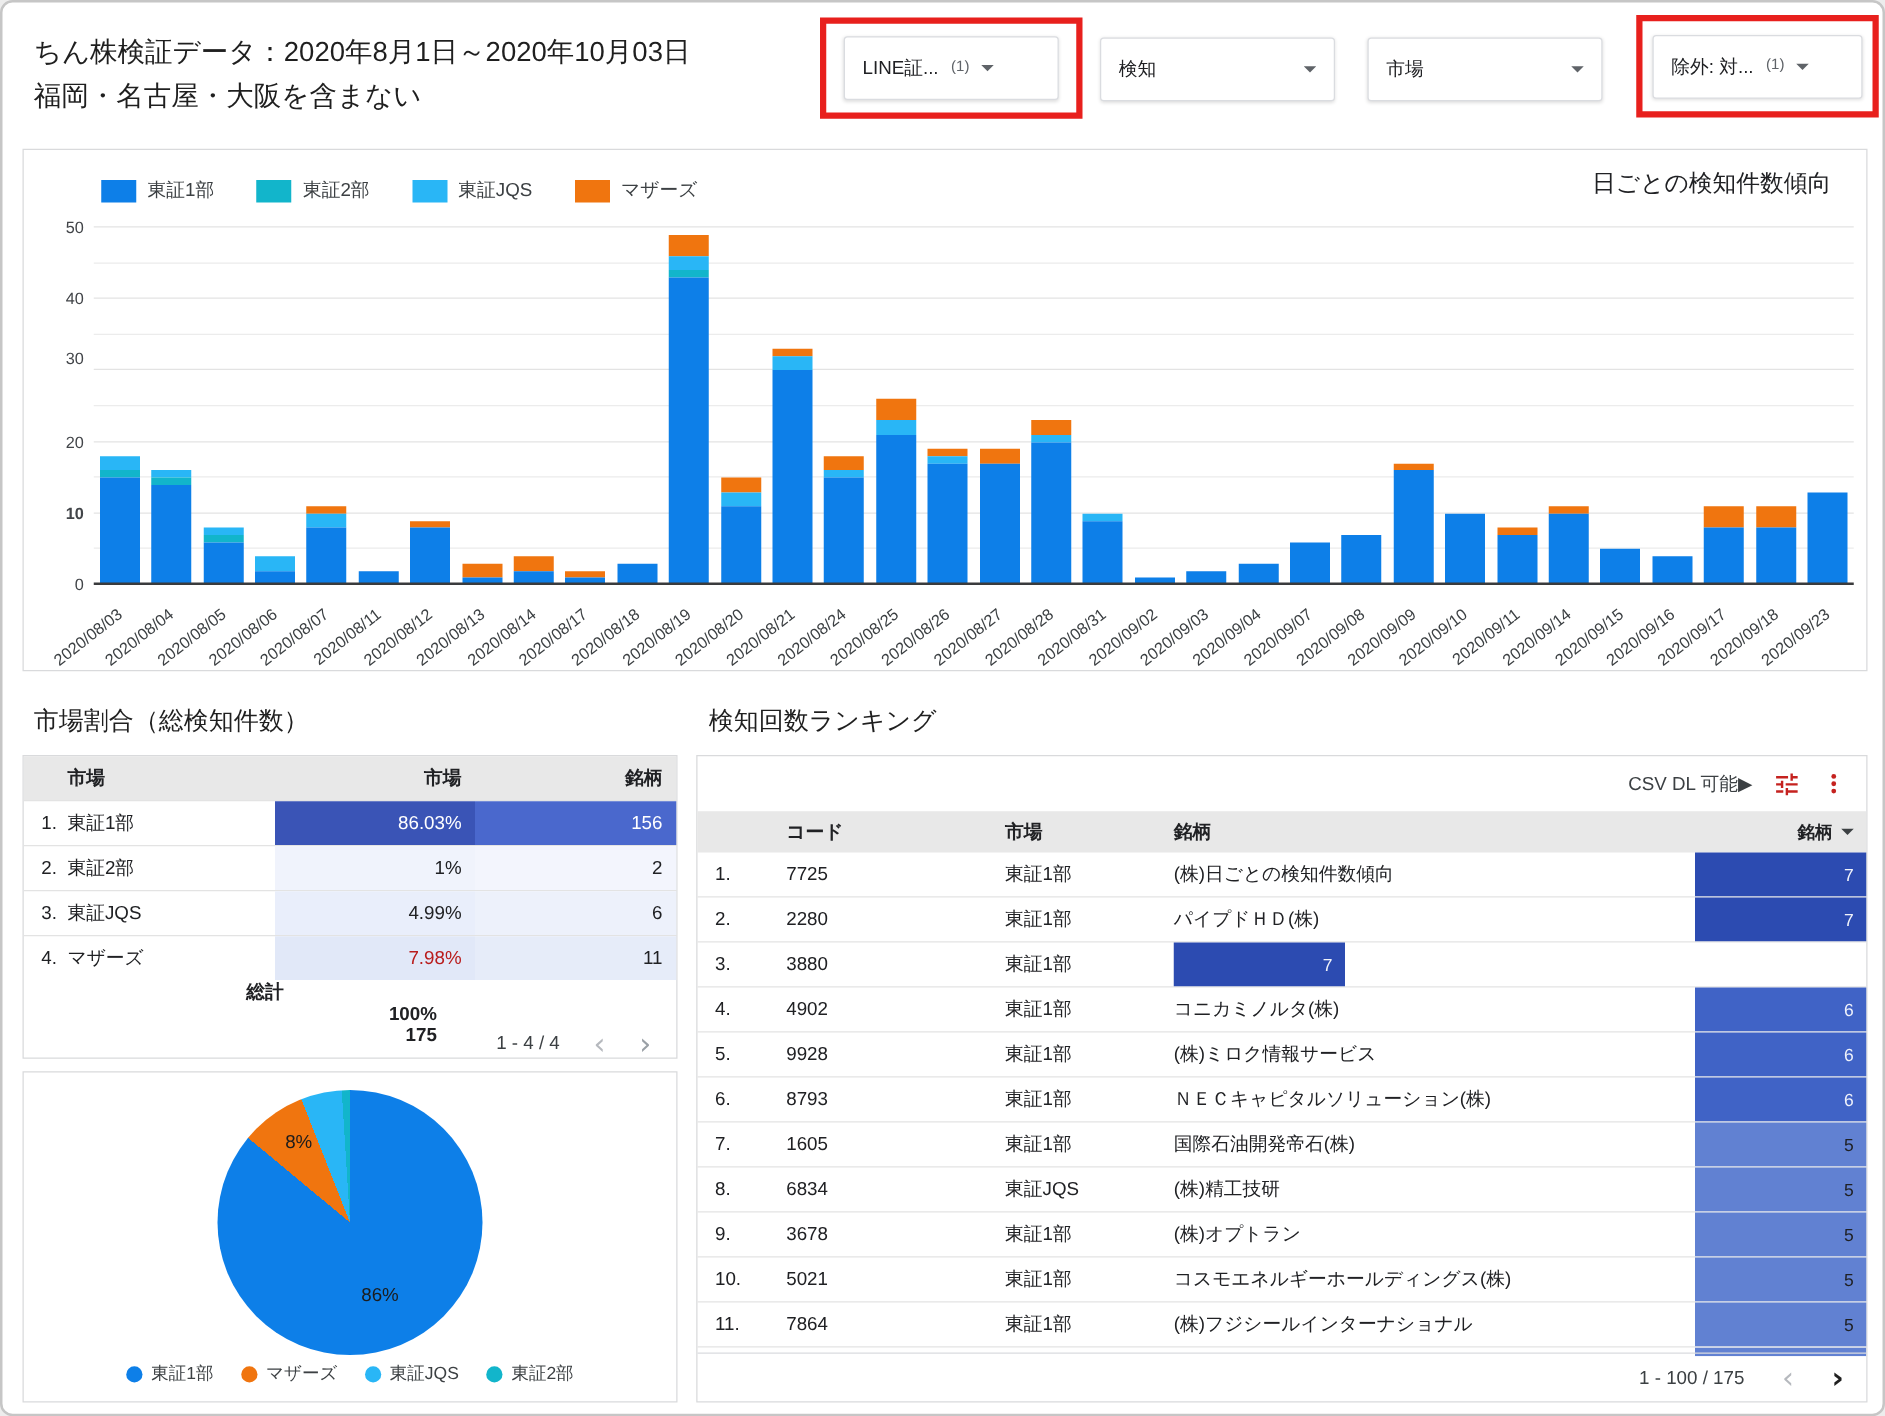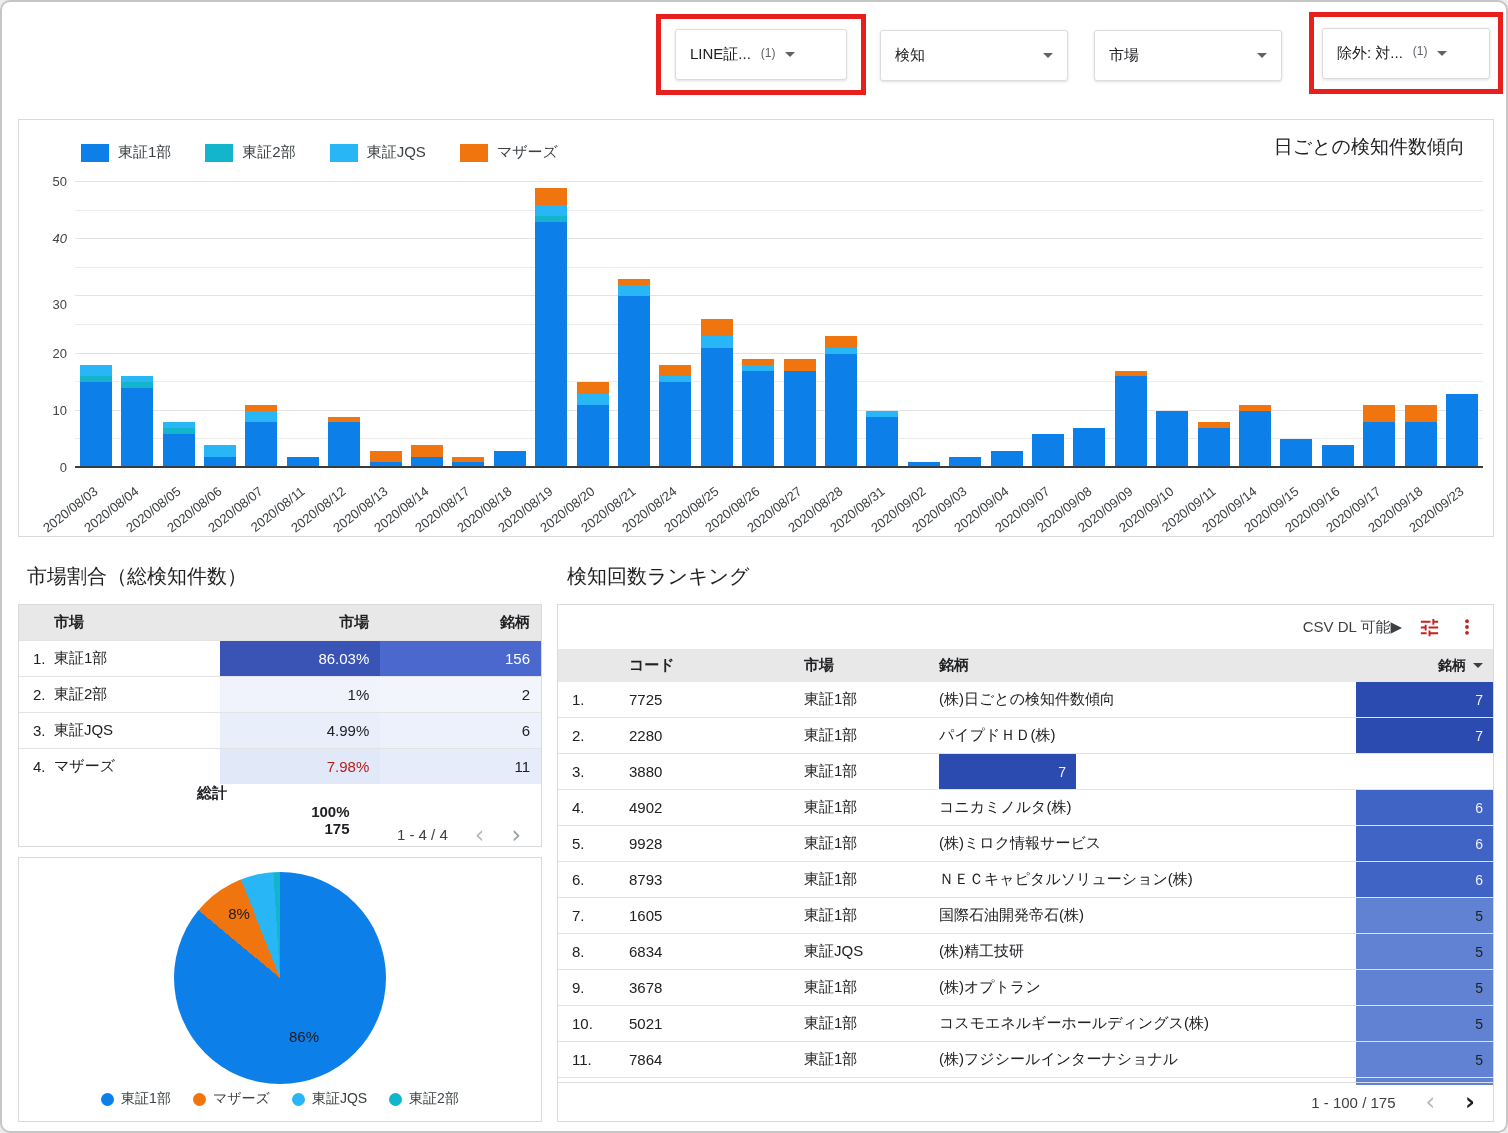--- a/index.html
+++ b/index.html
@@ -57,20 +57,24 @@
   .rc-bar{width:137px;height:100%;display:flex;align-items:center;justify-content:flex-end;padding-right:10px;box-sizing:border-box;font-size:14px;}
   .r-partial{display:flex;justify-content:flex-end;height:7px;overflow:hidden;}
   .r-footer{position:absolute;left:0;right:0;bottom:0;height:38px;border-top:1px solid #dadce0;display:flex;align-items:center;justify-content:flex-end;gap:30px;padding-right:18px;font-size:15px;color:#3c4043;}
   .icon-btn{display:flex;align-items:center;cursor:pointer;}
 </style>
 </head>
 <body>
 
 <div class="page">
 
+  <div class="title">
+    <div>ちん株検証データ：2020年8月1日～2020年10月03日</div>
+    <div>福岡・名古屋・大阪を含まない</div>
+  </div>
 
   <div class="annot" style="left:654px;top:12px;width:210px;height:81px;">
     <div class="filter-btn" style="width:172px;height:51px;">
       <span>LINE証...</span>
       <span class="cnt">(1)</span>
       <span class="caret"></span>
     </div>
   </div>
 
   <div class="filter-btn" style="left:878px;top:28px;width:188px;height:51px;">
@@ -119,24 +123,24 @@
           <div class="gridline" style="bottom: 114.4px; background: rgb(227, 227, 227);"></div>
           <div class="gridline" style="bottom: 143px;"></div>
           <div class="gridline" style="bottom: 171.6px; background: rgb(227, 227, 227);"></div>
           <div class="gridline" style="bottom: 200.2px;"></div>
           <div class="gridline" style="bottom: 228.8px; background: rgb(227, 227, 227);"></div>
           <div class="gridline" style="bottom: 257.4px;"></div>
           <div class="gridline" style="bottom: 286px; background: rgb(227, 227, 227);"></div>
         </div>
       <div id="y-ticks">
           <div class="y-tick" style="bottom: -7px;">0</div>
-          <div class="y-tick" style="bottom: 50.2px;">10</div>
+          <div class="y-tick" style="bottom: 50.2px; font-weight: bold;">10</div>
           <div class="y-tick" style="bottom: 107.4px;">20</div>
-          <div class="y-tick" style="bottom: 156px;">30</div>
-          <div class="y-tick" style="bottom: 221.8px; font-style: italic;">40</div>
+          <div class="y-tick" style="bottom: 174px;">30</div>
+          <div class="y-tick" style="bottom: 221.8px;">40</div>
           <div class="y-tick" style="bottom: 279px;">50</div>
         </div>
       <div id="bars">
           <div class="bar-col" style="width: 41.4118px;">
             <div class="seg" style="height: 11.44px; background: rgb(41, 182, 246);"></div>
             <div class="seg" style="height: 5.72px; background: rgb(18, 181, 203);"></div>
             <div class="seg" style="height: 85.8px; background: rgb(13, 127, 232);"></div>
           </div>
           <div class="bar-col" style="width: 41.4118px;">
             <div class="seg" style="height: 5.72px; background: rgb(41, 182, 246);"></div>

